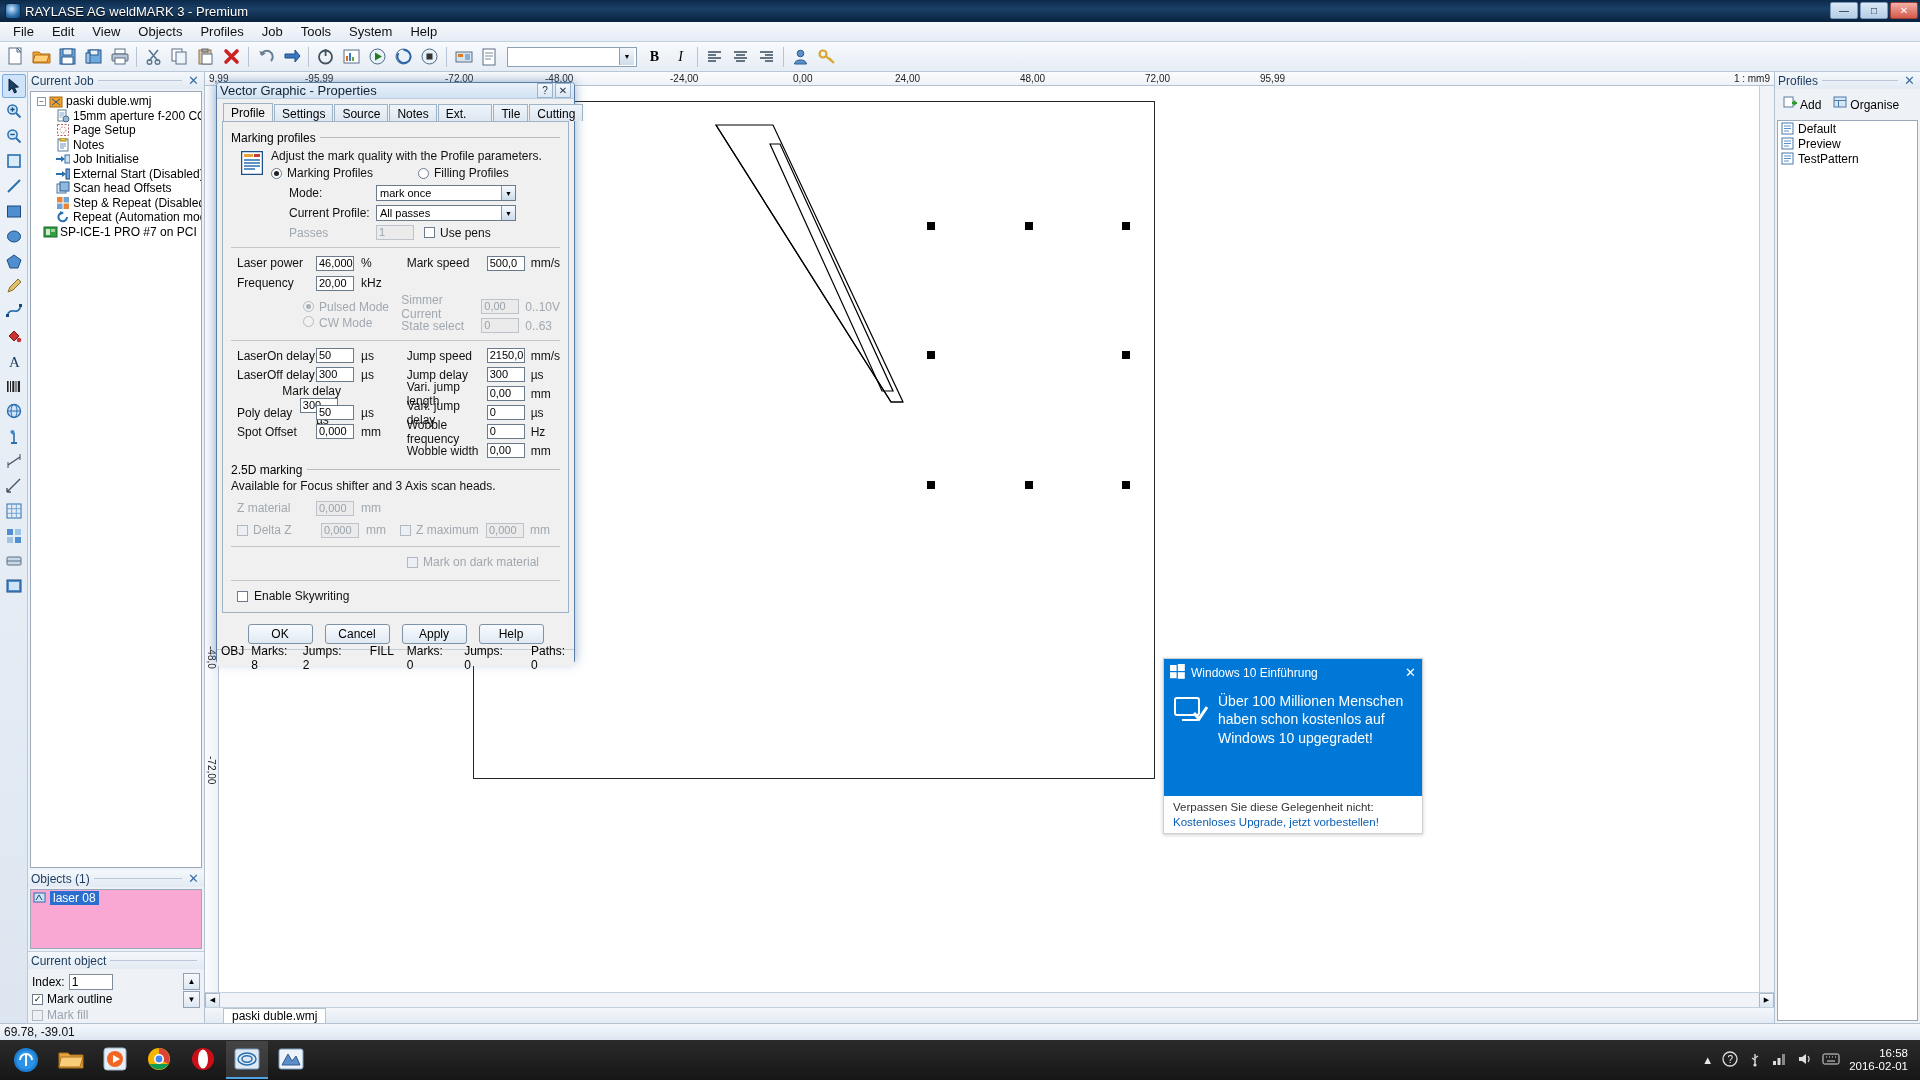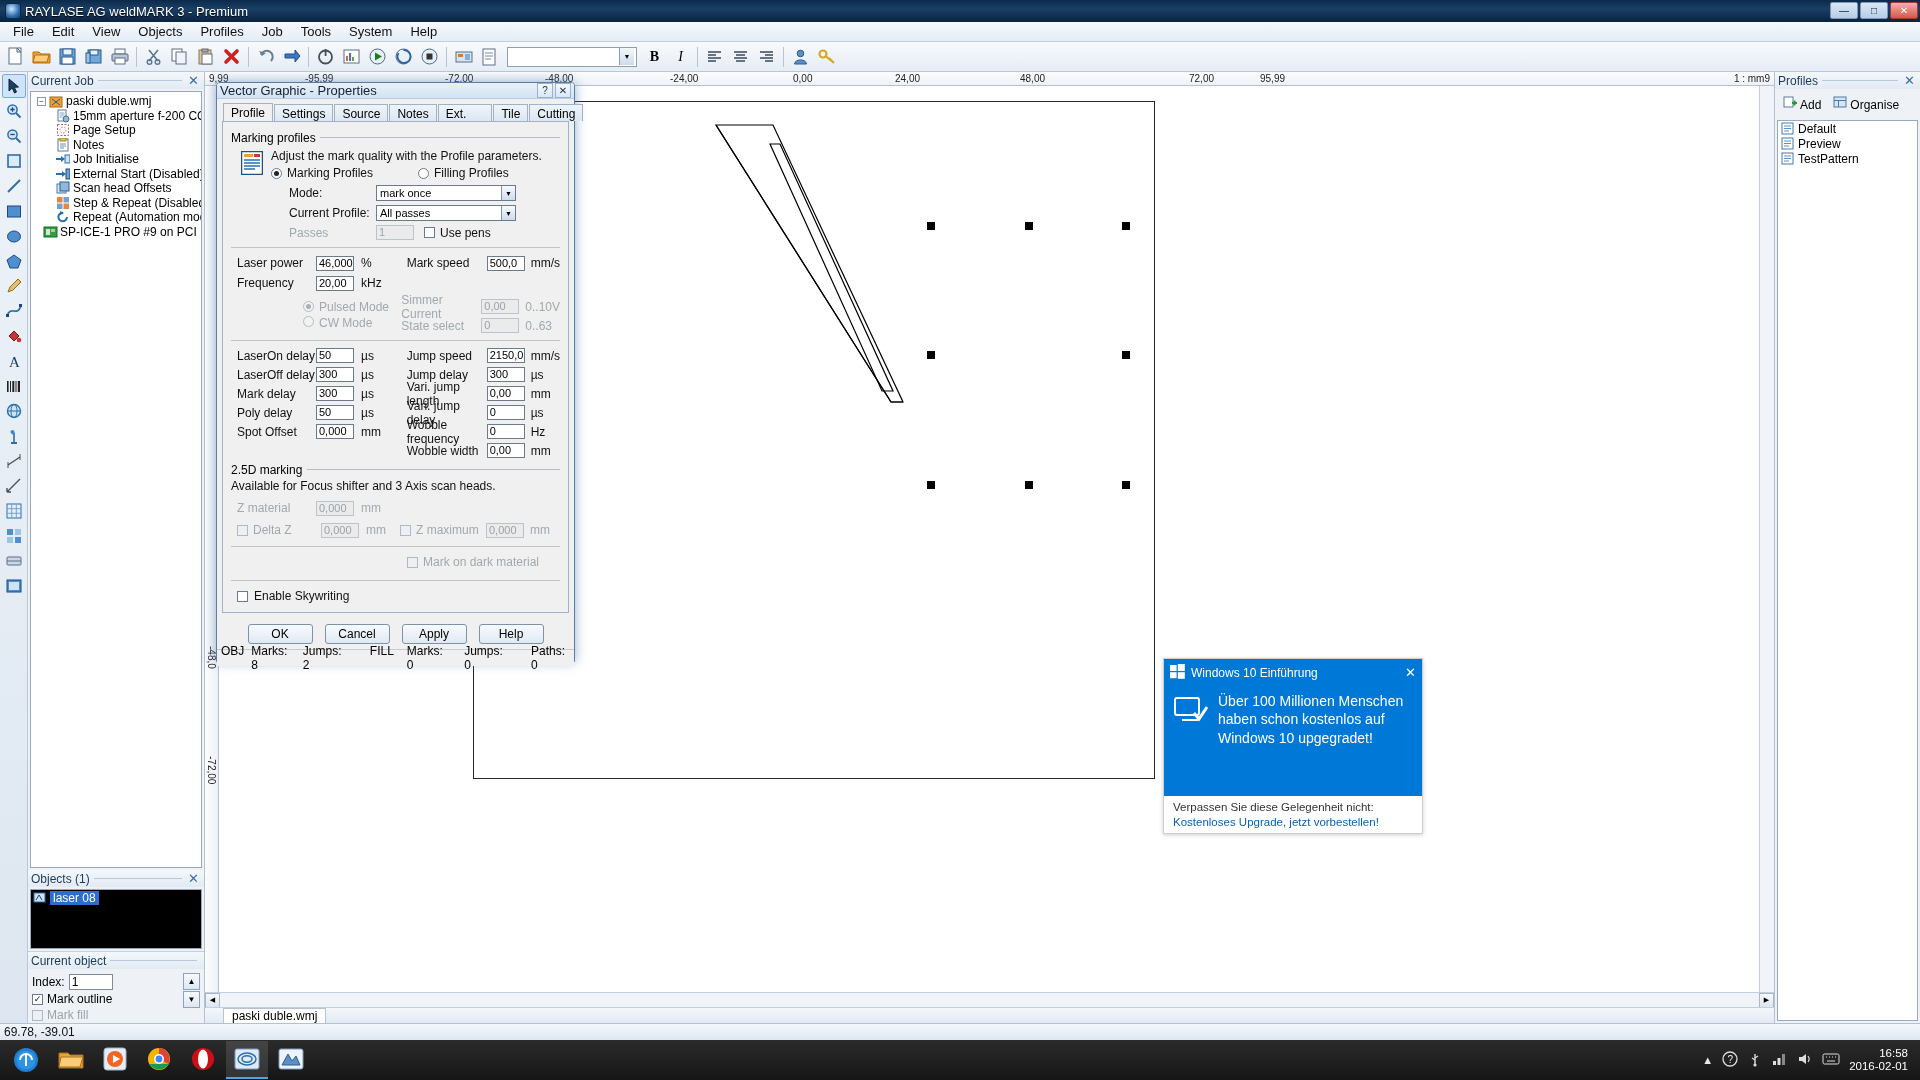--- a/index.html
+++ b/index.html
@@ -58,21 +58,21 @@
   .panel-head { height:17px; background:linear-gradient(#f4f8fc,#e2eaf3);
     display:flex; align-items:center; padding:0 3px; font-size:12px; color:#1b3a5c; }
   .panel-head .line { flex:1;height:1px;background:#b9c7d6;margin:0 4px; }
   .panel-head .x { color:#3c6fa5; font-size:13px; cursor:pointer; padding:0 2px; }
   .treebox { flex:1; background:#fff; border:1px solid #9aa9ba; margin:2px;
     overflow:hidden; font-size:12px; }
   .tnode { display:flex; align-items:center; height:14.5px; white-space:nowrap; }
   .tnode .exp { width:9px;height:9px;border:1px solid #8a99aa;background:#fff;
     font-size:8px;line-height:7px;text-align:center;margin-right:3px;color:#333; }
   .ico { width:14px;height:14px;margin-right:3px;flex:0 0 14px; position:relative;}
-  .objbox { height:60px; background:#000000;border:1px solid #9aa9ba;margin:2px; }
+  .objbox { height:60px; background:#f9a8d4;border:1px solid #9aa9ba;margin:2px; }
   .objrow { display:flex;align-items:center;height:15px;padding-left:2px;font-size:12px; }
   .objrow .selname { background:#2a6fcf;color:#fff;padding:0 3px; }
 
   .curobj { border-top:1px solid #c3cede; padding:0; }
   .curobj .ctable { display:flex; align-items:flex-start; padding:4px 4px 0 4px; gap:4px;}
   .crow { display:flex;align-items:center;gap:4px;font-size:12px;height:18px; }
   .crow input[type=text]{width:44px;height:16px;border:1px solid #7f8c9b;font-size:12px;padding:0 2px;}
   .spin { display:flex;flex-direction:column;gap:1px; }
   .spbtn { width:17px;height:17px;background:linear-gradient(#f7fafd,#dde7f2);
     border:1px solid #8fa2b6;display:flex;align-items:center;justify-content:center;font-size:8px;}
@@ -581,21 +581,21 @@
               </svg></span>
           <span>Repeat (Automation mode)</span>
         </div>
         <div class="tnode" style="padding-left:12px;">
           <span class="ico">
             <svg width="15" height="14">
                 <rect x="1" y="2" width="13" height="10" fill="#2f9f3f" stroke="#1a6a28"></rect>
                 <rect x="3" y="4" width="4" height="6" fill="#d8e8d0"></rect>
                 <rect x="8" y="4" width="4" height="3" fill="#a8d0a0"></rect>
               </svg></span>
-          <span>SP-ICE-1 PRO #9 on PCI</span>
+          <span>SP-ICE-1 PRO #7 on PCI</span>
         </div>
       </div>
 
       <div class="panel-head">
         <span>Objects  (1)</span>
         <span class="line"></span>
         <span class="x">✕</span>
       </div>
       <div class="objbox">
         <div class="objrow">
@@ -639,21 +639,21 @@
     <div class="canvaswrap">
       <div class="ruler-h">
         <span class="tick" style="left:4px">9,99</span>
         <span class="tick" style="left:100px">-95,99</span>
         <span class="tick" style="left:240px">-72,00</span>
         <span class="tick" style="left:340px">-48,00</span>
         <span class="tick" style="left:465px">-24,00</span>
         <span class="tick" style="left:588px">0,00</span>
         <span class="tick" style="left:690px">24,00</span>
         <span class="tick" style="left:815px">48,00</span>
-        <span class="tick" style="left:984px">72,00</span>
+        <span class="tick" style="left:940px">72,00</span>
         <span class="tick" style="left:1055px">95,99</span>
         <span class="tick" style="right:4px">1 : mm9</span>
       </div>
       <div class="canvasmain">
         <div class="ruler-v">
           <span class="tick" style="top:560px">-48,0</span>
           <span class="tick" style="top:670px">-72,00</span>
         </div>
         <div class="sheetarea">
           <div class="sheet" style="left:254px;top:15px;width:682px;height:678px;"></div>
@@ -952,21 +952,21 @@
         <div style="display:flex;align-items:center;height:19px;">
           <span class="lbl" style="width:85px;padding-left:6px">LaserOn delay</span>
           <div class="inp" style="width:38px">50</div>
           <span class="lbl" style="margin-left:7px">µs</span>
         </div>
         <div style="display:flex;align-items:center;height:19px;">
           <span class="lbl" style="width:85px;padding-left:6px">LaserOff delay</span>
           <div class="inp" style="width:38px">300</div>
           <span class="lbl" style="margin-left:7px">µs</span>
         </div>
-        <div style="display:flex;align-items:center;height:19px;">
+        <div style="display:flex;align-items:center;height:19px;flex-direction:column;">
           <span class="lbl" style="width:85px;padding-left:6px">Mark delay</span>
           <div class="inp" style="width:38px">300</div>
           <span class="lbl" style="margin-left:7px">µs</span>
         </div>
         <div style="display:flex;align-items:center;height:19px;">
           <span class="lbl" style="width:85px;padding-left:6px">Poly delay</span>
           <div class="inp" style="width:38px">50</div>
           <span class="lbl" style="margin-left:7px">µs</span>
         </div>
         <div style="display:flex;align-items:center;height:19px;">

